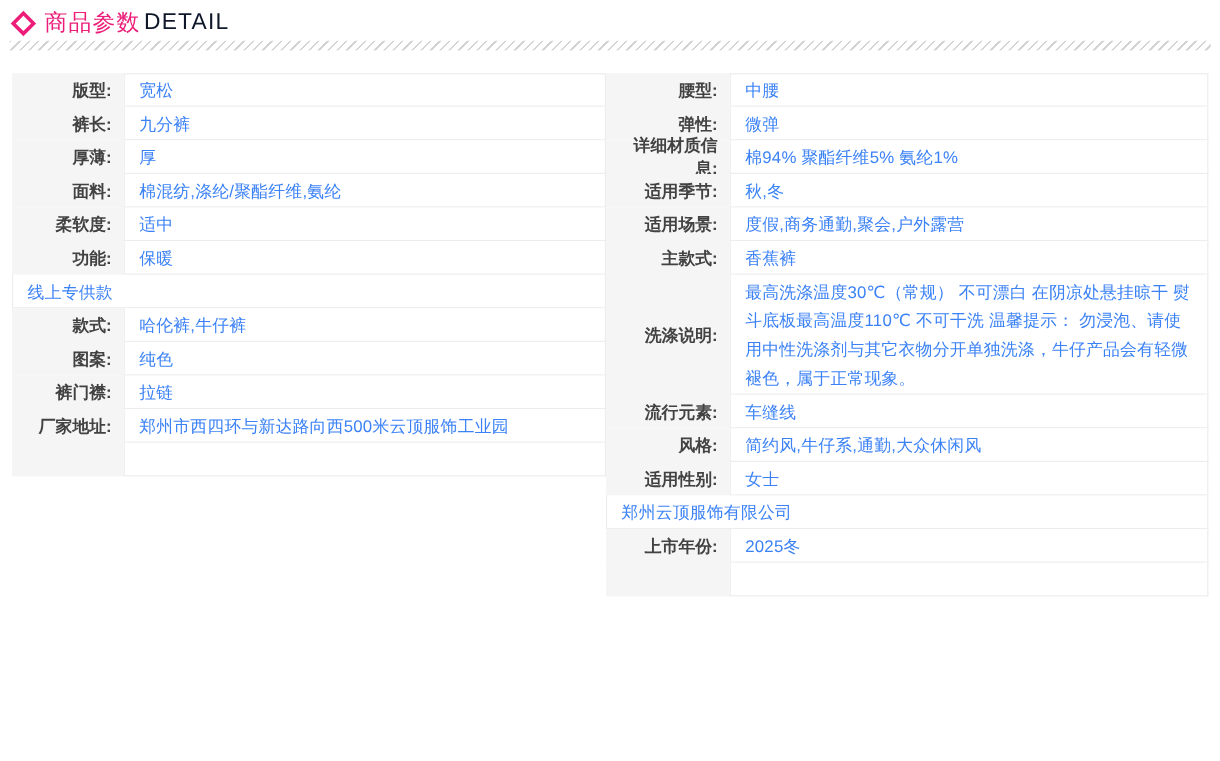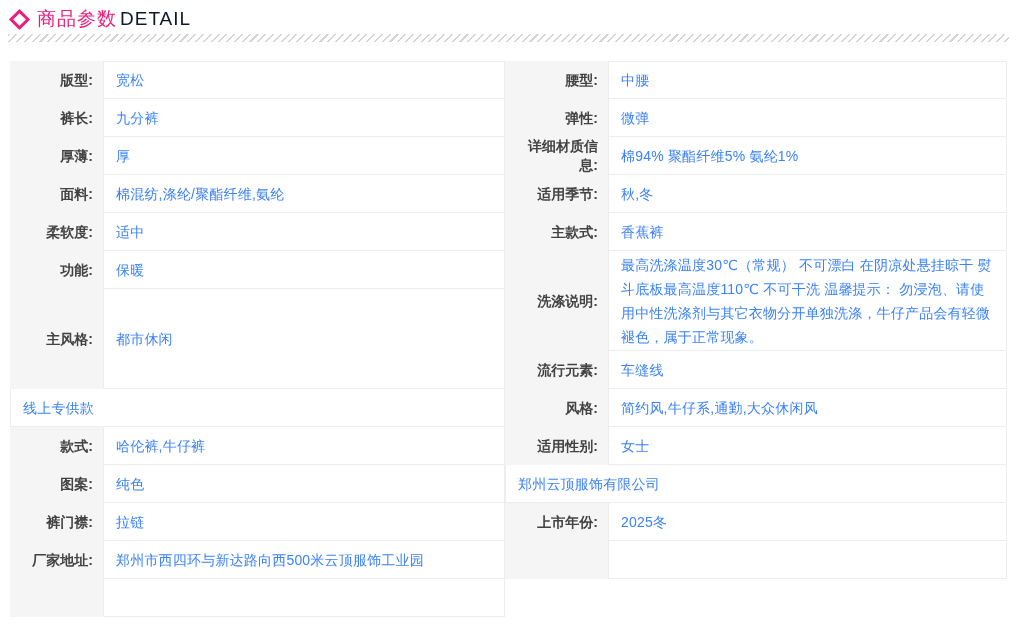--- a/index.html
+++ b/index.html
@@ -17,21 +17,21 @@
   .t-en{font-size:19px;color:#0f172a;margin-left:3px;letter-spacing:1px;}
   .hatch{
     height:8px;margin:4px 8px 0 8px;
     background:repeating-linear-gradient(135deg,#d4d4d4 0,#d4d4d4 1.5px,transparent 1.5px,transparent 5.5px);
   }
   
   .tbl{display:flex;margin:19px 0 0 10px;width:997px;align-items:flex-start;}
   .half{display:flex;flex-direction:column;}
   .half.left{width:495px;}
   .half.right{width:502px;}
-  .p-row{display:flex;height:38px;}
+  .p-row{display:flex;height:28px;}
   .p-row.tall{height:100px;}
   .p-label{
     background:#f5f5f5;display:flex;align-items:center;justify-content:flex-end;
     text-align:right;font-size:14px;font-weight:bold;color:#424242;
     word-break:break-all;line-height:19px;box-sizing:border-box;flex:0 0 auto;
   }
   .left  .p-label{width:93px;padding:0 10px 0 4px;}
   .right .p-label{width:103px;padding:0 10px 0 13px;}
   .p-value{
     flex:1;background:#ffffff;border:1px solid #ededed;border-top:none;
@@ -70,24 +70,20 @@
         <div class="p-value">棉混纺,涤纶/聚酯纤维,氨纶</div>
       </div>
       <div class="p-row">
         <div class="p-label">柔软度:</div>
         <div class="p-value">适中</div>
       </div>
       <div class="p-row">
         <div class="p-label">功能:</div>
         <div class="p-value">保暖</div>
       </div>
-      <div class="p-row tall">
-        <div class="p-label">主风格:</div>
-        <div class="p-value">都市休闲</div>
-      </div>
       <div class="p-row">
         <div class="p-value">线上专供款</div>
       </div>
       <div class="p-row">
         <div class="p-label">款式:</div>
         <div class="p-value">哈伦裤,牛仔裤</div>
       </div>
       <div class="p-row">
         <div class="p-label">图案:</div>
         <div class="p-value">纯色</div>
@@ -116,20 +112,24 @@
       </div>
       <div class="p-row">
         <div class="p-label">详细材质信息:</div>
         <div class="p-value">棉94% 聚酯纤维5% 氨纶1%</div>
       </div>
       <div class="p-row">
         <div class="p-label">适用季节:</div>
         <div class="p-value">秋,冬</div>
       </div>
       <div class="p-row">
+        <div class="p-label">适用场景:</div>
+        <div class="p-value">度假,商务通勤,聚会,户外露营</div>
+      </div>
+      <div class="p-row">
         <div class="p-label">主款式:</div>
         <div class="p-value">香蕉裤</div>
       </div>
       <div class="p-row tall">
         <div class="p-label">洗涤说明:</div>
         <div class="p-value">最高洗涤温度30℃（常规） 不可漂白 在阴凉处悬挂晾干 熨斗底板最高温度110℃ 不可干洗 温馨提示： 勿浸泡、请使用中性洗涤剂与其它衣物分开单独洗涤，牛仔产品会有轻微褪色，属于正常现象。</div>
       </div>
       <div class="p-row">
         <div class="p-label">流行元素:</div>
         <div class="p-value">车缝线</div>

